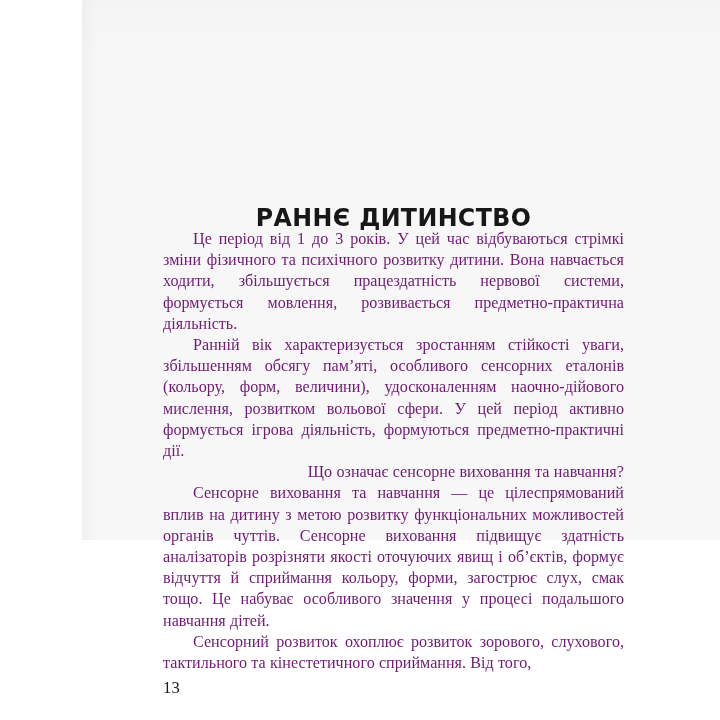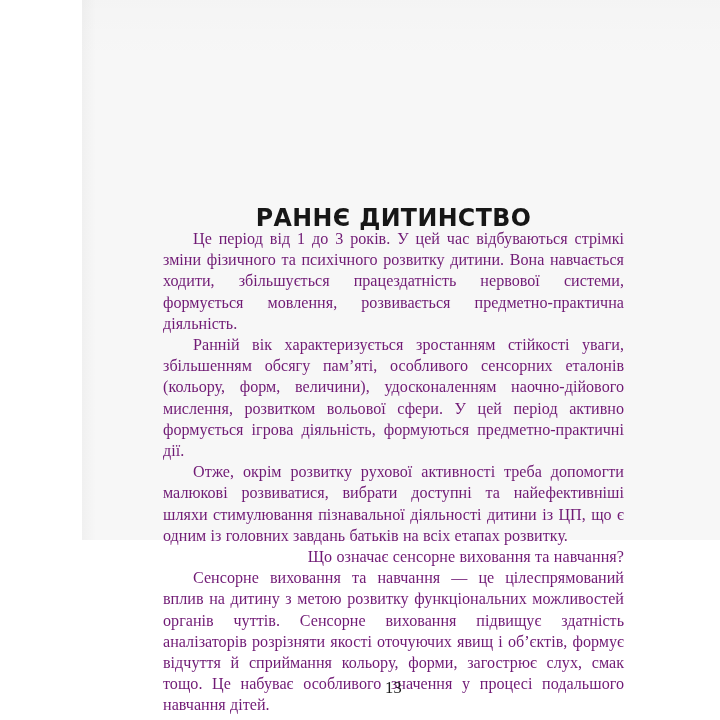--- a/index.html
+++ b/index.html
@@ -74,21 +74,21 @@
     text-align: right;
     text-indent: 30px;
     letter-spacing: 0.05px;
   }
 
   .page-number {
     position: absolute;
     left: 0;
     width: 461px;
     top: 678px;
-    text-align: center;
+    text-align: left;
     font-size: 16.5px;
     color: #1a1a1a;
     letter-spacing: 0.3px;
   }
 
   
   .paper-tint {
     position: absolute;
     inset: 0;
     pointer-events: none;
@@ -103,21 +103,20 @@
 <div class="page-sheet">
   <div class="paper-tint"></div>
 
   <div class="page-inner">
 
     <h1 class="chapter-title">РАННЄ ДИТИНСТВО</h1>
 
     <div class="body-block">
       <p class="para">Це період від 1 до 3 років. У цей час відбуваються стрімкі зміни фізичного та психічного розвитку дитини. Вона навчається ходити, збільшується працездатність нервової системи, формується мовлення, розвивається предметно-практична діяльність.</p>
       <p class="para">Ранній вік характеризується зростанням стійкості уваги, збільшенням обсягу пам’яті, особливого сенсорних еталонів (кольору, форм, величини), удосконаленням наочно-дійового мислення, розвитком вольової сфери. У цей період активно формується ігрова діяльність, формуються предметно-практичні дії.</p>
-      <p class="para">Отже, окрім розвитку рухової активності треба допомогти малюкові розвиватися, вибрати доступні та найефективніші шляхи стимулювання пізнавальної діяльності дитини із ЦП, що є одним із головних завдань батьків на всіх етапах розвитку.</p>
       <p class="para subhead">Що означає сенсорне виховання та навчання?</p>
       <p class="para">Сенсорне виховання та навчання — це цілеспрямований вплив на дитину з метою розвитку функціональних можливостей органів чуттів. Сенсорне виховання підвищує здатність аналізаторів розрізняти якості оточуючих явищ і об’єктів, формує відчуття й сприймання кольору, форми, загострює слух, смак тощо. Це набуває особливого значення у процесі подальшого навчання дітей.</p>
       <p class="para">Сенсорний розвиток охоплює розвиток зорового, слухового, тактильного та кінестетичного сприймання. Від того,</p>
     </div>
 
     <div class="page-number">13</div>
 
   </div>
 </div>
 

